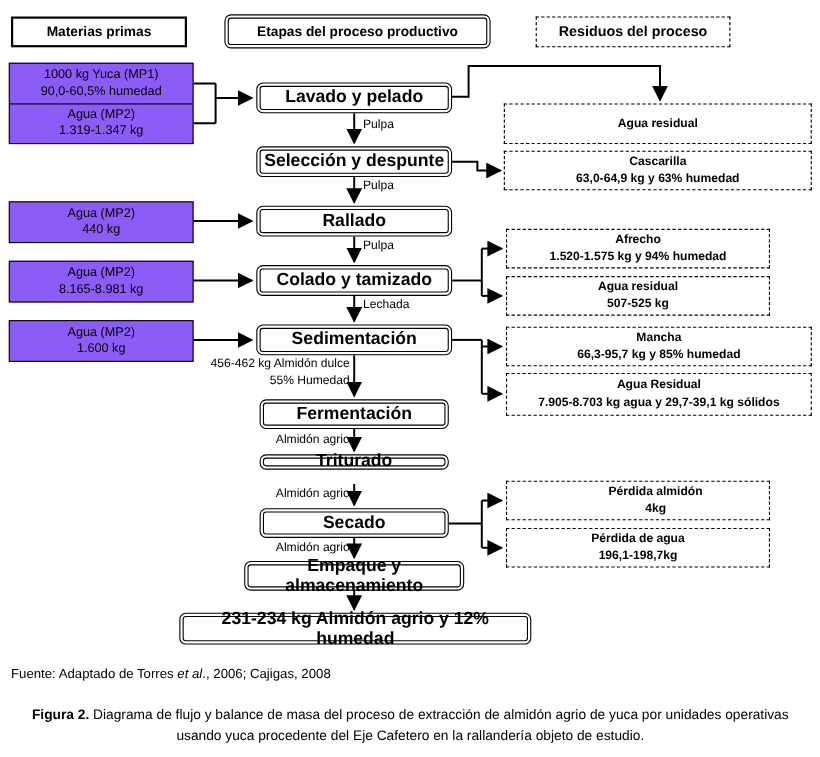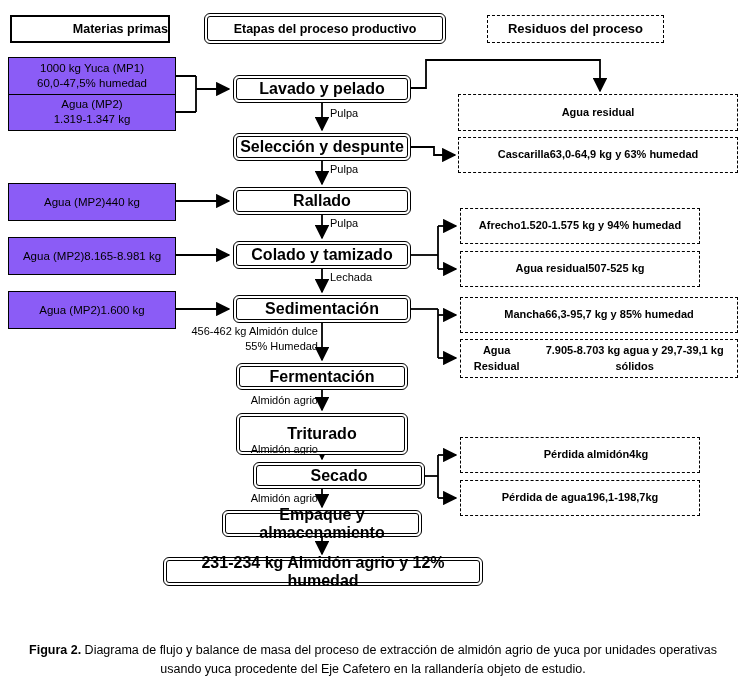--- a/index.html
+++ b/index.html
@@ -8,28 +8,27 @@
     position: relative;
     width: 745px;
     height: 688px;
     background: #ffffff;
     font-family: "Liberation Sans", sans-serif;
     color: #000;
     overflow: hidden;
   }
   .abs { position: absolute; }
   .center { display: flex; align-items: center; justify-content: center; text-align: center; }
-  .col { flex-direction: row; }
+  .col { flex-direction: column; }
 
   .thickbox {
     border: 2px solid #000;
     background: #fff;
     font-weight: bold;
     font-size: 12.5px;
-    justify-content: flex-end;
   }
   .solidbox {
     border: 1.5px solid #000;
     background: #8b5cf6;
     font-size: 11.5px;
     line-height: 1.3;
   }
   .dashbox {
     border: 1.6px dashed #000;
     background: #fff;
@@ -128,21 +127,21 @@
   <div class="abs dblbox" style="left:204px; top:13px; width:242px; height:31px;">
     <div class="inner" style="font-size:12.5px;">Etapas del proceso productivo</div>
   </div>
   <div class="abs dashbox dash-header center" style="left:487px; top:15px; width:177px; height:28px;">
     <span>Residuos del proceso</span>
   </div>
 
   <div class="abs solidbox" style="left:8px; top:57px; width:168px; height:74px; display:flex; flex-direction:column;">
     <div class="cell cell-divider">
       <div>1000 kg Yuca (MP1)</div>
-      <div>60,0-47,5% humedad</div>
+      <div>90,0-60,5% humedad</div>
     </div>
     <div class="cell">
       <div>Agua (MP2)</div>
       <div>1.319-1.347 kg</div>
     </div>
   </div>
   <div class="abs solidbox center col" style="left:8px; top:183px; width:168px; height:38px;">
     <div>Agua (MP2)</div>
     <div>440 kg</div>
   </div>
@@ -166,24 +165,24 @@
   </div>
   <div class="abs dblbox" style="left:233px; top:241px; width:178px; height:28px;">
     <div class="inner">Colado y tamizado</div>
   </div>
   <div class="abs dblbox" style="left:233px; top:295px; width:178px; height:28px;">
     <div class="inner">Sedimentación</div>
   </div>
   <div class="abs dblbox" style="left:236px; top:363px; width:172px; height:27px;">
     <div class="inner">Fermentación</div>
   </div>
-  <div class="abs dblbox" style="left:236px; top:413px; width:172px; height:42px;">
+  <div class="abs dblbox" style="left:236px; top:413px; width:172px; height:14px;">
     <div class="inner">Triturado</div>
   </div>
-  <div class="abs dblbox" style="left:253px; top:462px; width:172px; height:27px;">
+  <div class="abs dblbox" style="left:236px; top:462px; width:172px; height:27px;">
     <div class="inner">Secado</div>
   </div>
   <div class="abs dblbox" style="left:222px; top:510px; width:200px; height:27px;">
     <div class="inner">Empaque y almacenamiento</div>
   </div>
   <div class="abs dblbox" style="left:163px; top:557px; width:320px; height:29px;">
     <div class="inner">231-234 kg Almidón agrio y 12% humedad</div>
   </div>
 
   <div class="abs flowlabel" style="left:330px; top:107px;">Pulpa</div>
@@ -221,17 +220,20 @@
   </div>
   <div class="abs dashbox center col" style="left:460px; top:437px; width:240px; height:36px;padding-left:32px;">
     <span>Pérdida almidón</span>
     <span>4kg</span>
   </div>
   <div class="abs dashbox center col" style="left:460px; top:480px; width:240px; height:36px;">
     <span>Pérdida de agua</span>
     <span>196,1-198,7kg</span>
   </div>
 
+  <div class="abs footer-note" style="left:10px; top:605px;">
+    <span>Fuente: Adaptado de Torres </span><i>et al</i><span>., 2006; Cajigas, 2008</span>
+  </div>
   <div class="abs figure-caption" style="left:28px; top:641px; width:690px;">
     <b>Figura 2.</b><span> Diagrama de flujo y balance de masa del proceso de extracción de almidón agrio de yuca por unidades operativas usando yuca procedente del Eje Cafetero en la rallandería objeto de estudio.</span>
   </div>
 
 </div>
 
 </body></html>

